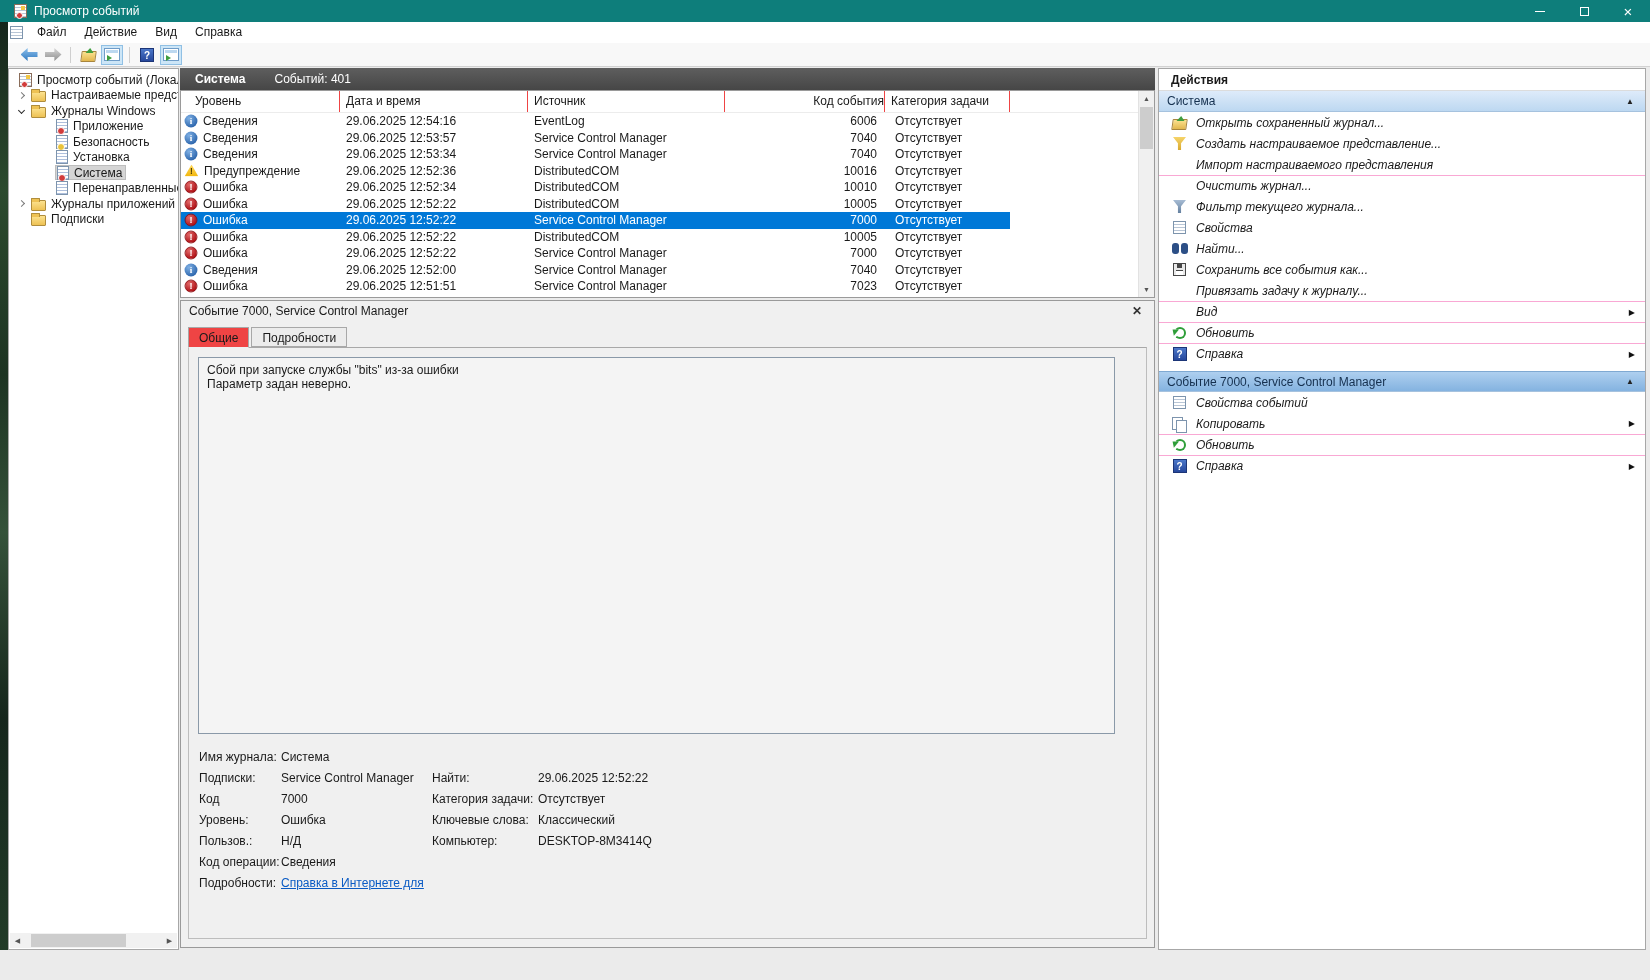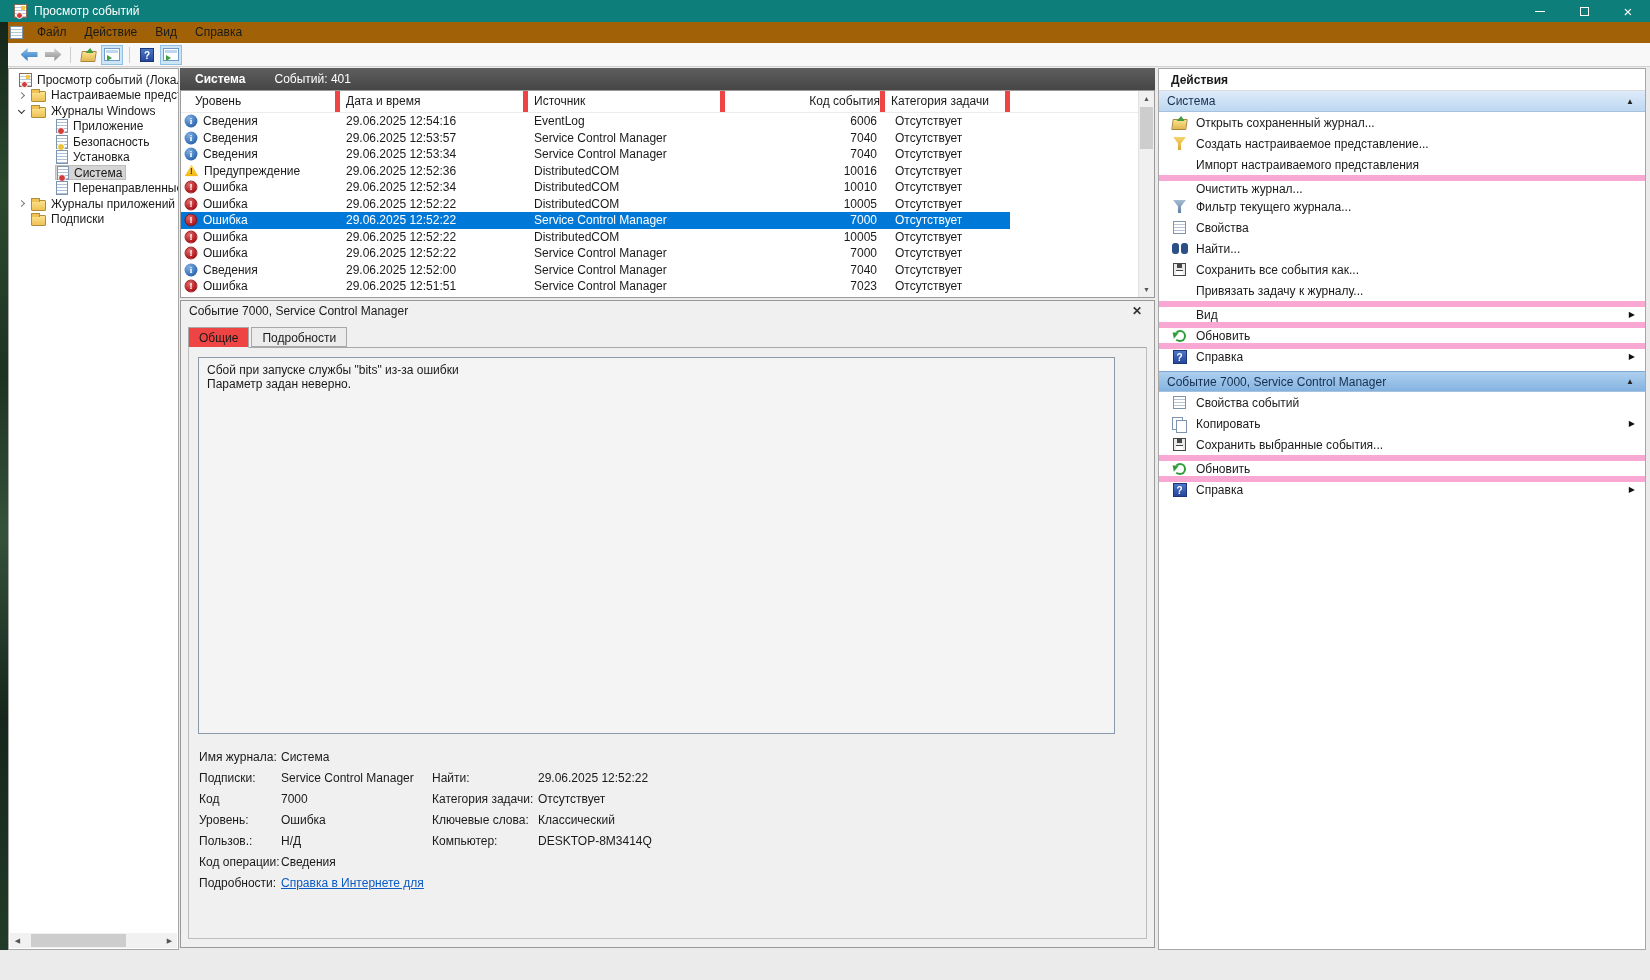--- a/index.html
+++ b/index.html
@@ -16,21 +16,21 @@
     display:flex; align-items:center; color:#fff; }
   .title-icon { margin-left:14px; }
   .title-text { margin-left:7px; font-size:12px; }
   .win-controls { margin-left:auto; display:flex; height:22px; }
   .wbtn { width:44px; height:22px; display:flex; align-items:center; justify-content:center; cursor:default; }
   .glyph-min { width:10px; height:1px; background:#fff; display:block; }
   .glyph-max { width:9px; height:9px; border:1px solid #fff; display:block; }
   .glyph-close { color:#fff; font-size:15px; line-height:15px; }
 
   
-  .menubar { position:absolute; left:8px; top:22px; width:1642px; height:21px; background:#a16207;
+  .menubar { position:absolute; left:8px; top:22px; width:1642px; height:21px; background:#ffffff;
     display:flex; align-items:center; }
   .menu-sysicon { margin:0 5px 0 2px; }
   .menu-item { padding:0 9px; height:21px; line-height:21px; }
 
   
   .toolbar { position:absolute; left:8px; top:43px; width:1642px; height:24px; background:#f8f8f8;
     border-bottom:1px solid #d2d2d2; display:flex; align-items:center; padding-left:9px; }
   .tb-sep { width:1px; height:16px; background:#cfcfcf; margin:0 5px; }
   .tb-btn { min-width:22px; height:20px; display:flex; align-items:center; justify-content:center; margin:0 1px;
     border:1px solid transparent; }
@@ -122,21 +122,21 @@
   .listcaption { position:absolute; left:180px; top:68px; width:975px; height:22px;
     background:linear-gradient(#5e5e5e,#464646); color:#fff; display:flex; align-items:center; }
   .listcaption .logname { font-weight:bold; margin-left:15px; }
   .listcaption .evcount { margin-left:29px; }
 
   
   .eventlist { position:absolute; left:180px; top:90px; width:975px; height:208px; background:#fff;
     border:1px solid #9a9a9a; overflow:hidden; }
   .lheader { display:grid; grid-template-columns:159px 188px 197px 160px 125px; height:22px;
     border-bottom:1px solid #ececec; }
-  .hcell { border-right:5px solid #ef4444; line-height:21px; padding-left:6px; color:#1a1a1a; white-space:nowrap; overflow:hidden; }
+  .hcell { border-right:1px solid #ef4444; line-height:21px; padding-left:6px; color:#1a1a1a; white-space:nowrap; overflow:hidden; }
   .hcell.first { padding-left:14px; }
   .hcell.code { text-align:right; }
   .rows { position:absolute; left:0; top:22px; right:16px; bottom:0; overflow:hidden; }
   .lrow { display:grid; grid-template-columns:159px 188px 197px 160px 125px; height:16.5px; align-items:center;
     width:829px; white-space:nowrap; cursor:default; }
   .lrow.selected { background:#0078d7; color:#fff; }
   .c-level { display:flex; align-items:center; padding-left:3px; overflow:hidden; }
   .c-level .icn { margin-right:5px; transform:scale(.92); }
   .c-date, .c-src { padding-left:6px; overflow:hidden; }
   .c-code { text-align:right; padding-right:8px; }
@@ -166,23 +166,23 @@
 
   
   .actions { position:absolute; left:1158px; top:68px; width:488px; height:882px; background:#fff;
     border:1px solid #a7a7a7; overflow:hidden; }
   .atitle { height:22px; line-height:22px; padding-left:12px; font-weight:bold; border-bottom:1px solid #dcdcdc; }
   .asec { height:21px; display:flex; align-items:center; padding-left:8px; color:#15304f;
     background:linear-gradient(#deebfa,#bdd8f1); border-bottom:1px solid #a6c2de; }
   .asec.asec2 { margin-top:7px; background:linear-gradient(#aecfef,#84b3e0); border-top:1px solid #7fa9d2; }
   .collapse { margin-left:auto; margin-right:11px; font-size:8px; color:#222; }
   .aitem { height:21px; display:flex; align-items:center; padding-left:12px; cursor:default; }
-  .aitem.sep { border-top:6px solid #f9a8d4; }
+  .aitem.sep { border-top:1px solid #f9a8d4; }
   .aicon { width:17px; margin-right:8px; display:inline-flex; justify-content:center; flex:none; }
-  .alabel { flex:1; white-space:nowrap; overflow:hidden; }
+  .alabel { flex:1; white-space:nowrap; overflow:hidden;font-style:italic; }
   .subarrow { margin-right:10px; font-size:8px; color:#111; }
 
   .bottomstrip { position:absolute; left:0; top:950px; width:1650px; height:30px; background:#ebebeb; }
 </style>
 </head>
 <body>
 
 <div class="screen">
 
   <div class="wallpaper"></div>
@@ -580,26 +580,20 @@
           </span>
           <span class="alabel">Свойства событий</span>
         </div>
         <div class="aitem">
           <span class="aicon">
             <span class="icn i-copy"></span>
           </span>
           <span class="alabel">Копировать</span>
           <span class="subarrow">▶</span>
         </div>
-        <div class="aitem">
-          <span class="aicon">
-            <span class="icn i-floppy"></span>
-          </span>
-          <span class="alabel">Сохранить выбранные события...</span>
-        </div>
         <div class="aitem sep">
           <span class="aicon">
             <span class="icn i-refresh"></span>
           </span>
           <span class="alabel">Обновить</span>
         </div>
         <div class="aitem sep">
           <span class="aicon">
             <span class="icn i-help"></span>
           </span>

